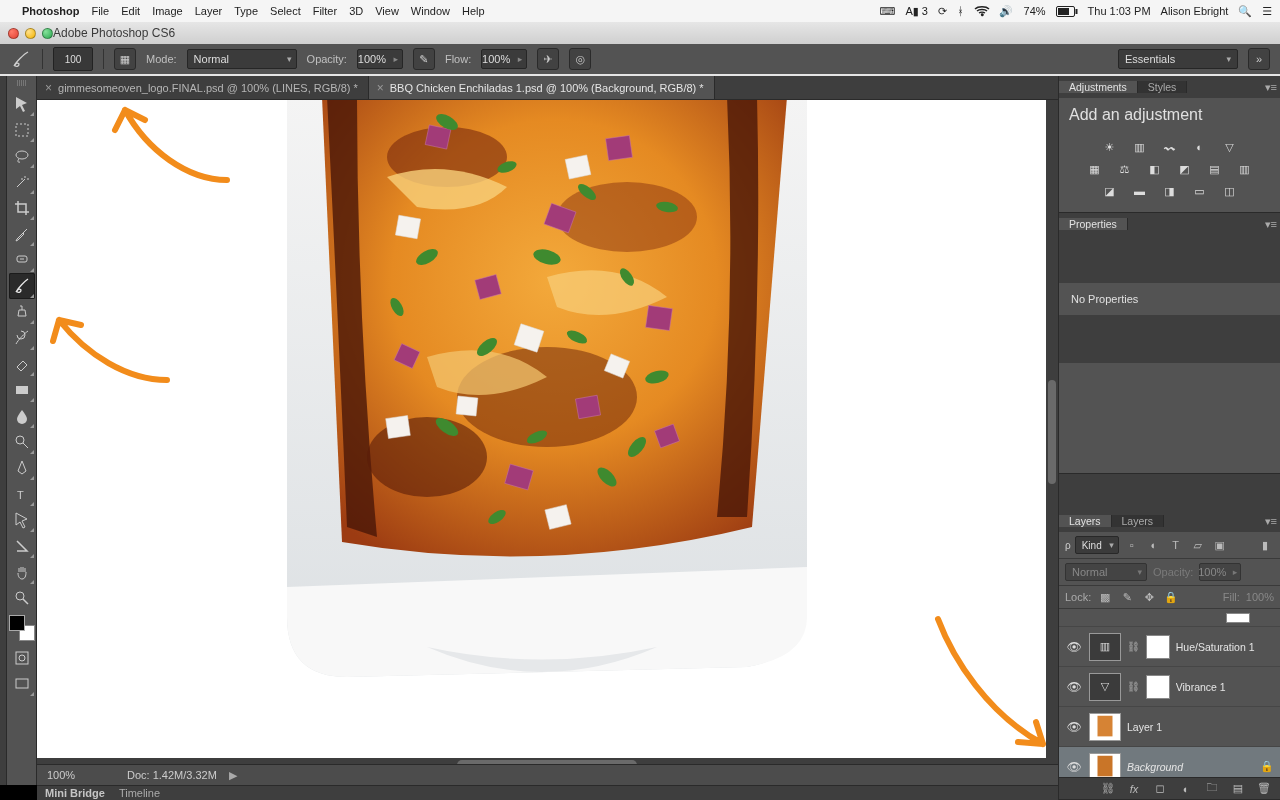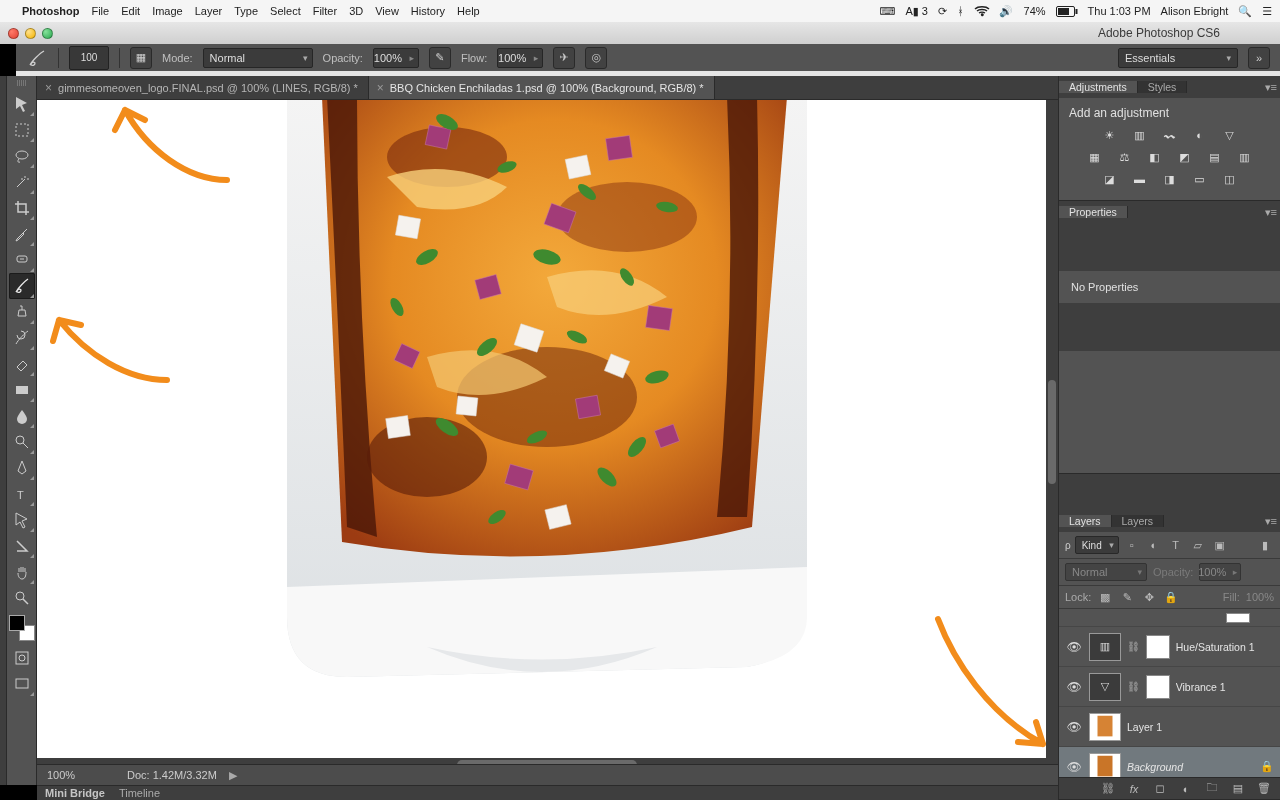--- a/index.html
+++ b/index.html
@@ -14,24 +14,24 @@
 .mac-menubar .tray { display: flex; align-items: center; gap: 10px; font-size: 12px; }
 .mac-menubar .tray span { display: flex; align-items: center; }
 
 
 .ps-titlebar { position: absolute; top: 22px; left: 0; right: 0; height: 22px; background: linear-gradient(#e6e6e6,#cfcfcf); display: flex; align-items: center; }
 .ps-titlebar .tl { display: flex; gap: 6px; padding-left: 8px; }
 .ps-titlebar .tl .dot { width: 11px; height: 11px; border-radius: 50%; border: 1px solid rgba(0,0,0,.3); }
 .ps-titlebar .tl .red { background: radial-gradient(circle at 30% 30%,#ff7b6a,#e24133); }
 .ps-titlebar .tl .yellow { background: radial-gradient(circle at 30% 30%,#ffe08a,#f4b400); }
 .ps-titlebar .tl .green { background: radial-gradient(circle at 30% 30%,#86e29b,#2aa84f); }
-.ps-titlebar .title { flex: 1; text-align: right; color: #3a3a3a; font-size: 12px; }
-
-
-.options-bar { position: absolute; top: 44px; left: 0; right: 0; height: 32px; background: #535353; display: flex; align-items: center; gap: 10px; padding: 0 10px; border-bottom: 5px solid #e5e5e5; color: #ccc; margin-left: 16px; }
+.ps-titlebar .title { flex: 1; text-align: left; color: #3a3a3a; font-size: 12px; }
+
+
+.options-bar { position: absolute; top: 44px; left: 0; right: 0; height: 32px; background: #535353; display: flex; align-items: center; gap: 10px; padding: 0 10px; border-bottom: 2px solid #e5e5e5; color: #ccc; }
 .options-bar .brush-icon { width: 22px; height: 22px; display: flex; align-items: center; justify-content: center; }
 .options-bar .brush-icon svg { stroke: #d0d0d0; fill: none; }
 .options-bar .brush-preset { width: 40px; height: 24px; background: #383838; border: 1px solid #222; display: flex; align-items: center; justify-content: center; color: #ddd; font-size: 10px; border-radius: 2px; }
 .options-bar .small-btn { width: 22px; height: 22px; background: #424242; border: 1px solid #2a2a2a; border-radius: 3px; display: flex; align-items: center; justify-content: center; }
 .options-bar .small-btn .glyph { color:#ccc; font-size:11px; }
 .options-bar .label { color: #c0c0c0; font-size: 11px; }
 .options-bar select, .options-bar .dropdown { background: #3b3b3b; border: 1px solid #262626; color: #ddd; height: 20px; padding: 0 18px 0 6px; border-radius: 2px; position: relative; display:flex; align-items:center; }
 .options-bar .dropdown::after { content: "▾"; position: absolute; right: 4px; color: #aaa; font-size: 9px; }
 .options-bar .pct-box { width: 46px; height: 20px; background: #3b3b3b; border: 1px solid #262626; color: #ddd; display: flex; align-items: center; justify-content:flex-end; padding:0 16px 0 4px; border-radius: 2px; position:relative; }
 .options-bar .pct-box::after { content: "▸"; position:absolute; right:4px; color:#888; font-size:9px; }
@@ -82,21 +82,21 @@
 .bottom-strip span { font-weight:bold; }
 
 
 .right-col { position: absolute; top: 76px; right: 0; width: 222px; bottom: 0; background: #3e3e3e; display: flex; flex-direction: column; border-left: 1px solid #2a2a2a; color: #c5c5c5; }
 .panel { border-bottom: 1px solid #2a2a2a; display:flex; flex-direction:column; }
 .panel .tabs { height: 22px; background: #3e3e3e; display: flex; align-items: center; }
 .panel .tabs .ptab { padding: 0 10px; display: flex; align-items: center; font-size: 10.5px; color: #aaa; border-right: 1px solid #2a2a2a; background:#333; }
 .panel .tabs .ptab.active { background: #535353; color: #e2e2e2; }
 .panel .tabs .menu-caret { margin-left:auto; width:18px; display:flex; align-items:center; justify-content:center; color:#aaa; }
 .panel .body { background: #535353; padding: 8px 10px; }
-.adj-label { color: #e0e0e0; font-size: 12px; margin-bottom: 6px; display:block; }
+.adj-label { color: #e0e0e0; font-size: 16px; margin-bottom: 14px; display:block; }
 .adj-row { display: flex; gap: 8px; margin: 4px 0; justify-content: center; }
 .adj-row .ic { width: 22px; height: 18px; display:flex; align-items:center; justify-content:center; color:#ddd; }
 
 .properties-body { background:#535353; padding:10px 12px; color:#e0e0e0; font-size:10.5px; }
 .properties-body .np { color:#e0e0e0; font-weight:normal; }
 .properties-fill { flex:1; background:#535353; }
 
 
 .layers-panel { flex:1; display:flex; flex-direction:column; min-height: 290px; margin-top: 36px; }
 .layers-body { background:#535353; flex:1; display:flex; flex-direction:column; overflow:hidden; }
@@ -143,21 +143,21 @@
   <span class="app-name">Photoshop</span>
   <span class="menu-item">File</span>
   <span class="menu-item">Edit</span>
   <span class="menu-item">Image</span>
   <span class="menu-item">Layer</span>
   <span class="menu-item">Type</span>
   <span class="menu-item">Select</span>
   <span class="menu-item">Filter</span>
   <span class="menu-item">3D</span>
   <span class="menu-item">View</span>
-  <span class="menu-item">History</span>
+  <span class="menu-item">Window</span>
   <span class="menu-item">Help</span>
   <span class="spacer"></span>
   <div class="tray">
     <span>⌨︎</span>
     <span>A▮ 3</span>
     <span>⟳</span>
     <span>ᚼ</span>
     <span>
       <svg width="16" height="12" viewBox="0 0 16 12">
           <path d="M1 4 C4 1 12 1 15 4 M3 6 C5 4 11 4 13 6 M5 8 C6.5 7 9.5 7 11 8 M8 10.5 A0.8 0.8 0 1 0 8 9 A0.8 0.8 0 0 0 8 10.5" fill="none" stroke="#222" stroke-width="1.4"></path>

